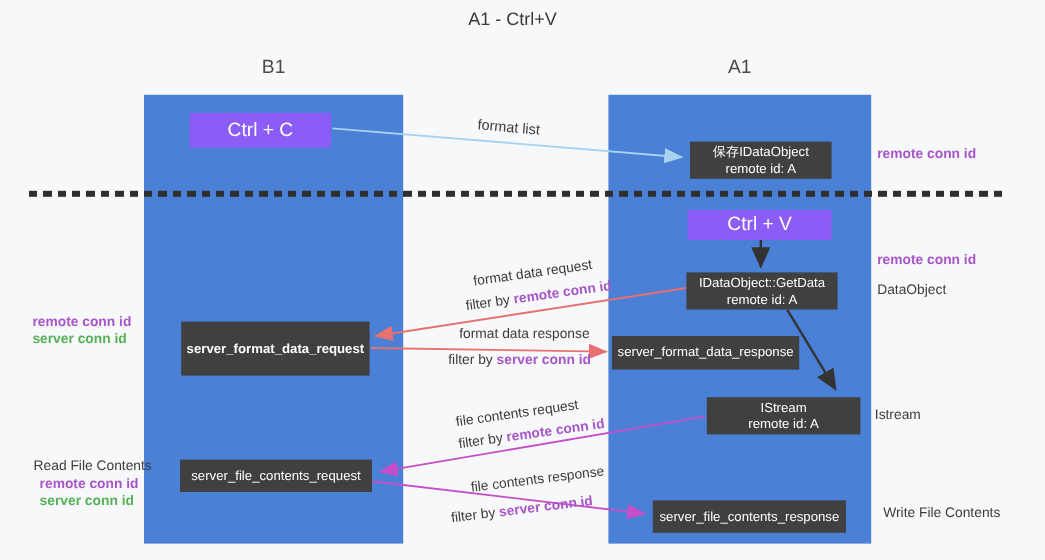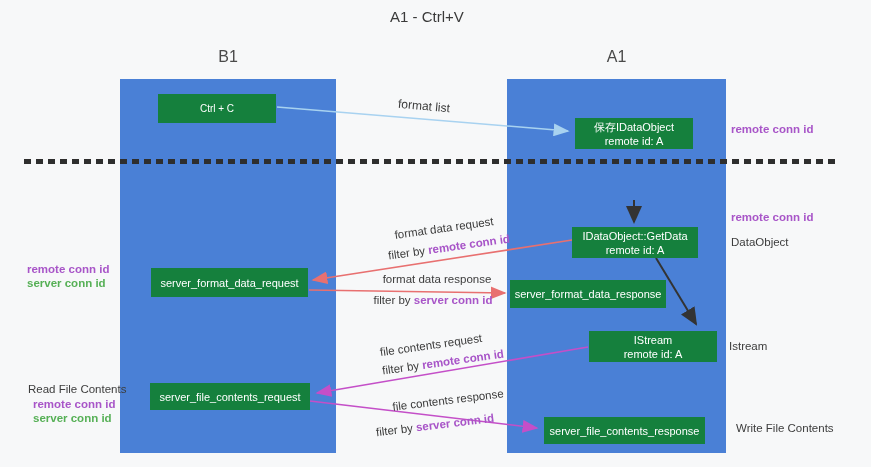--- a/index.html
+++ b/index.html
@@ -5,22 +5,22 @@
   html,body { margin:0; padding:0; background:#f7f8f9; }
   .canvas { position:relative; width:871px; height:467px; overflow:hidden;
             background:#f7f8f9; font-family:"Liberation Sans", sans-serif; }
   .title { position:absolute; top:6px; left:0; width:854px; text-align:center;
            font-size:15px; line-height:21px; color:#3a3a3a; }
   .lane { position:absolute; top:79px; height:374px; background:#4a80d6; }
   .lane-hdr { position:absolute; top:50px; text-align:center; font-size:16px;
               line-height:14px; color:#4a4a4a; }
   .node { position:absolute; display:flex; flex-direction:column; justify-content:center;
           align-items:center; color:#fff; text-align:center; z-index:3; }
-  .node.green { background:#15803d; font-size:10px;align-items:center; }
-  .node.orange { background:#15803d; font-size:11px; line-height:14px; }
+  .node.green { background:#8b5cf6; font-size:16px;align-items:center; }
+  .node.orange { background:#404040; font-size:11px; line-height:14px; }
   .dash { position:absolute; left:24px; top:159px; width:812px; height:5px; z-index:4;
           background:repeating-linear-gradient(90deg,#2e2e2e 0 7px,transparent 7px 12px); }
   .flabel { position:absolute; white-space:nowrap; font-size:11.5px; color:#3c3c3c; z-index:3; }
   .side { position:absolute; white-space:nowrap; font-size:11.5px; color:#3c3c3c; z-index:3; }
   .pc { color:#a855c8; font-weight:bold; }
   .gc { color:#56b056; font-weight:bold; }
   .arrows { position:absolute; left:0; top:0; z-index:2; pointer-events:none; }
 </style>
 </head>
 <body>
@@ -67,27 +67,30 @@
 
   <div class="node green" style="left:158px; top:94px; width:118px; height:29px;">
     <span>Ctrl + C</span>
   </div>
 
   <div class="node orange" style="left:575px; top:118px; width:118px; height:31px;">
     <span>保存IDataObject</span>
     <span>remote id: A</span>
   </div>
 
+  <div class="node green" style="left:573px; top:175px; width:120px; height:25px;">
+    <span>Ctrl + V</span>
+  </div>
 
   <div class="node orange" style="left:572px; top:227px; width:126px; height:31px;">
     <span>IDataObject::GetData</span>
     <span>remote id: A</span>
   </div>
 
-  <div class="node orange" style="left:151px; top:268px; width:157px; height:29px;">
+  <div class="node orange" style="left:151px; top:268px; width:157px; height:45px;font-weight:bold;">
     <span>server_format_data_request</span>
   </div>
 
   <div class="node orange" style="left:510px; top:280px; width:156px; height:28px;">
     <span>server_format_data_response</span>
   </div>
 
   <div class="node orange" style="left:589px; top:331px; width:128px; height:31px;">
     <span>IStream</span>
     <span>remote id: A</span>

